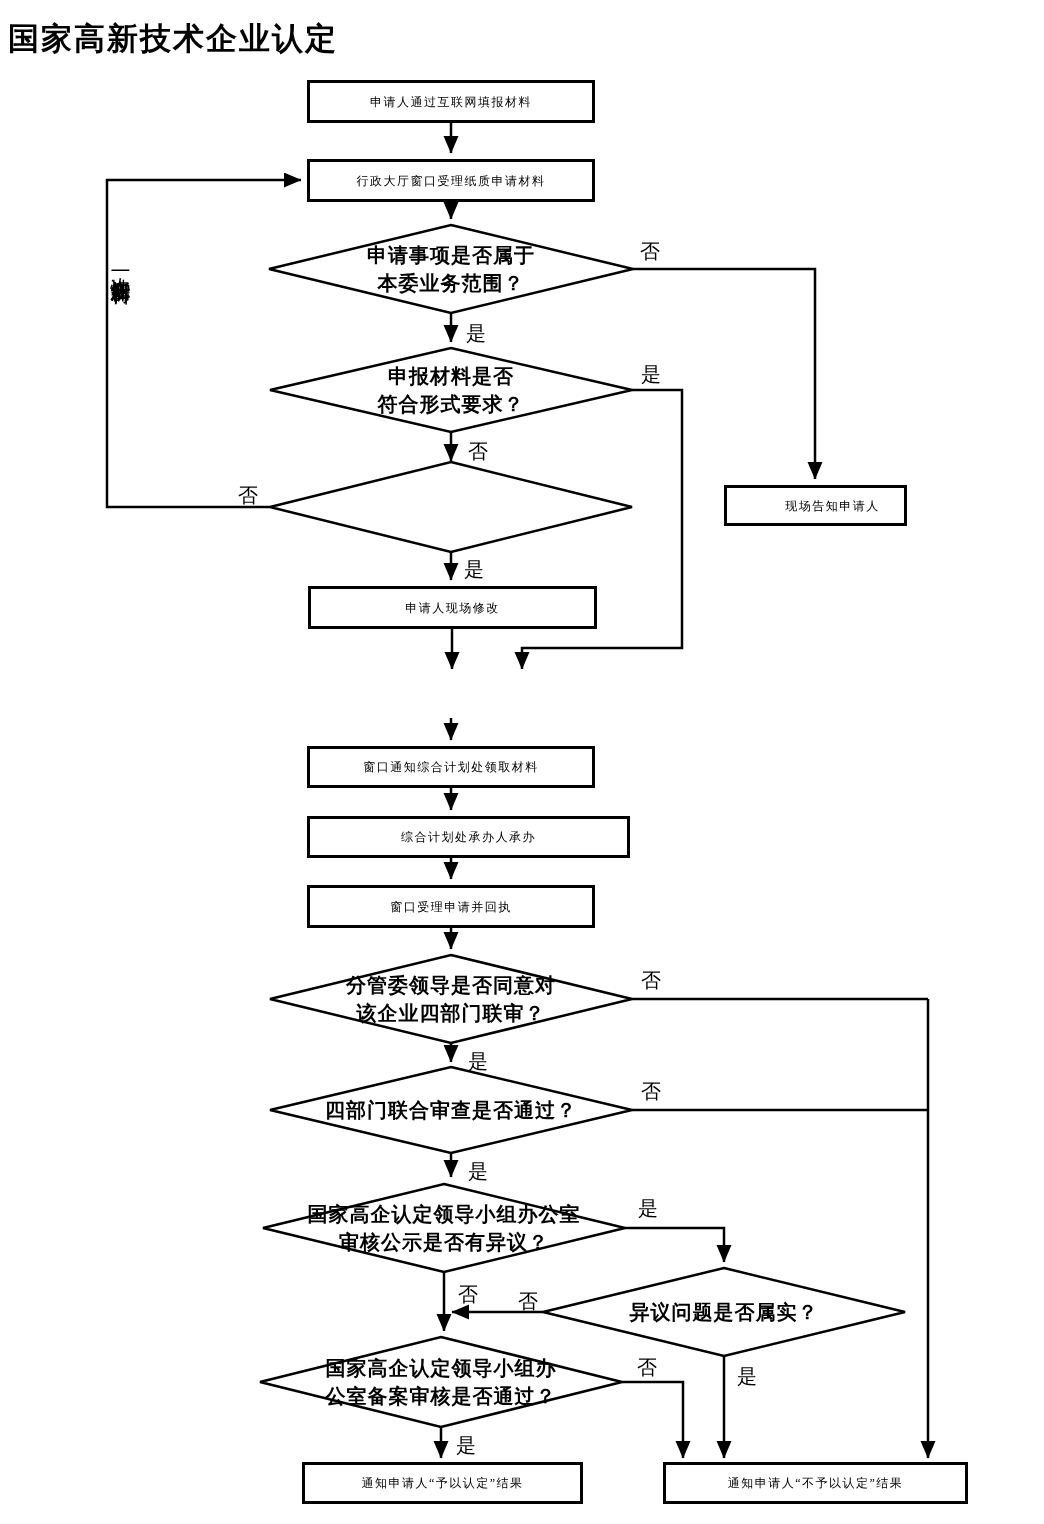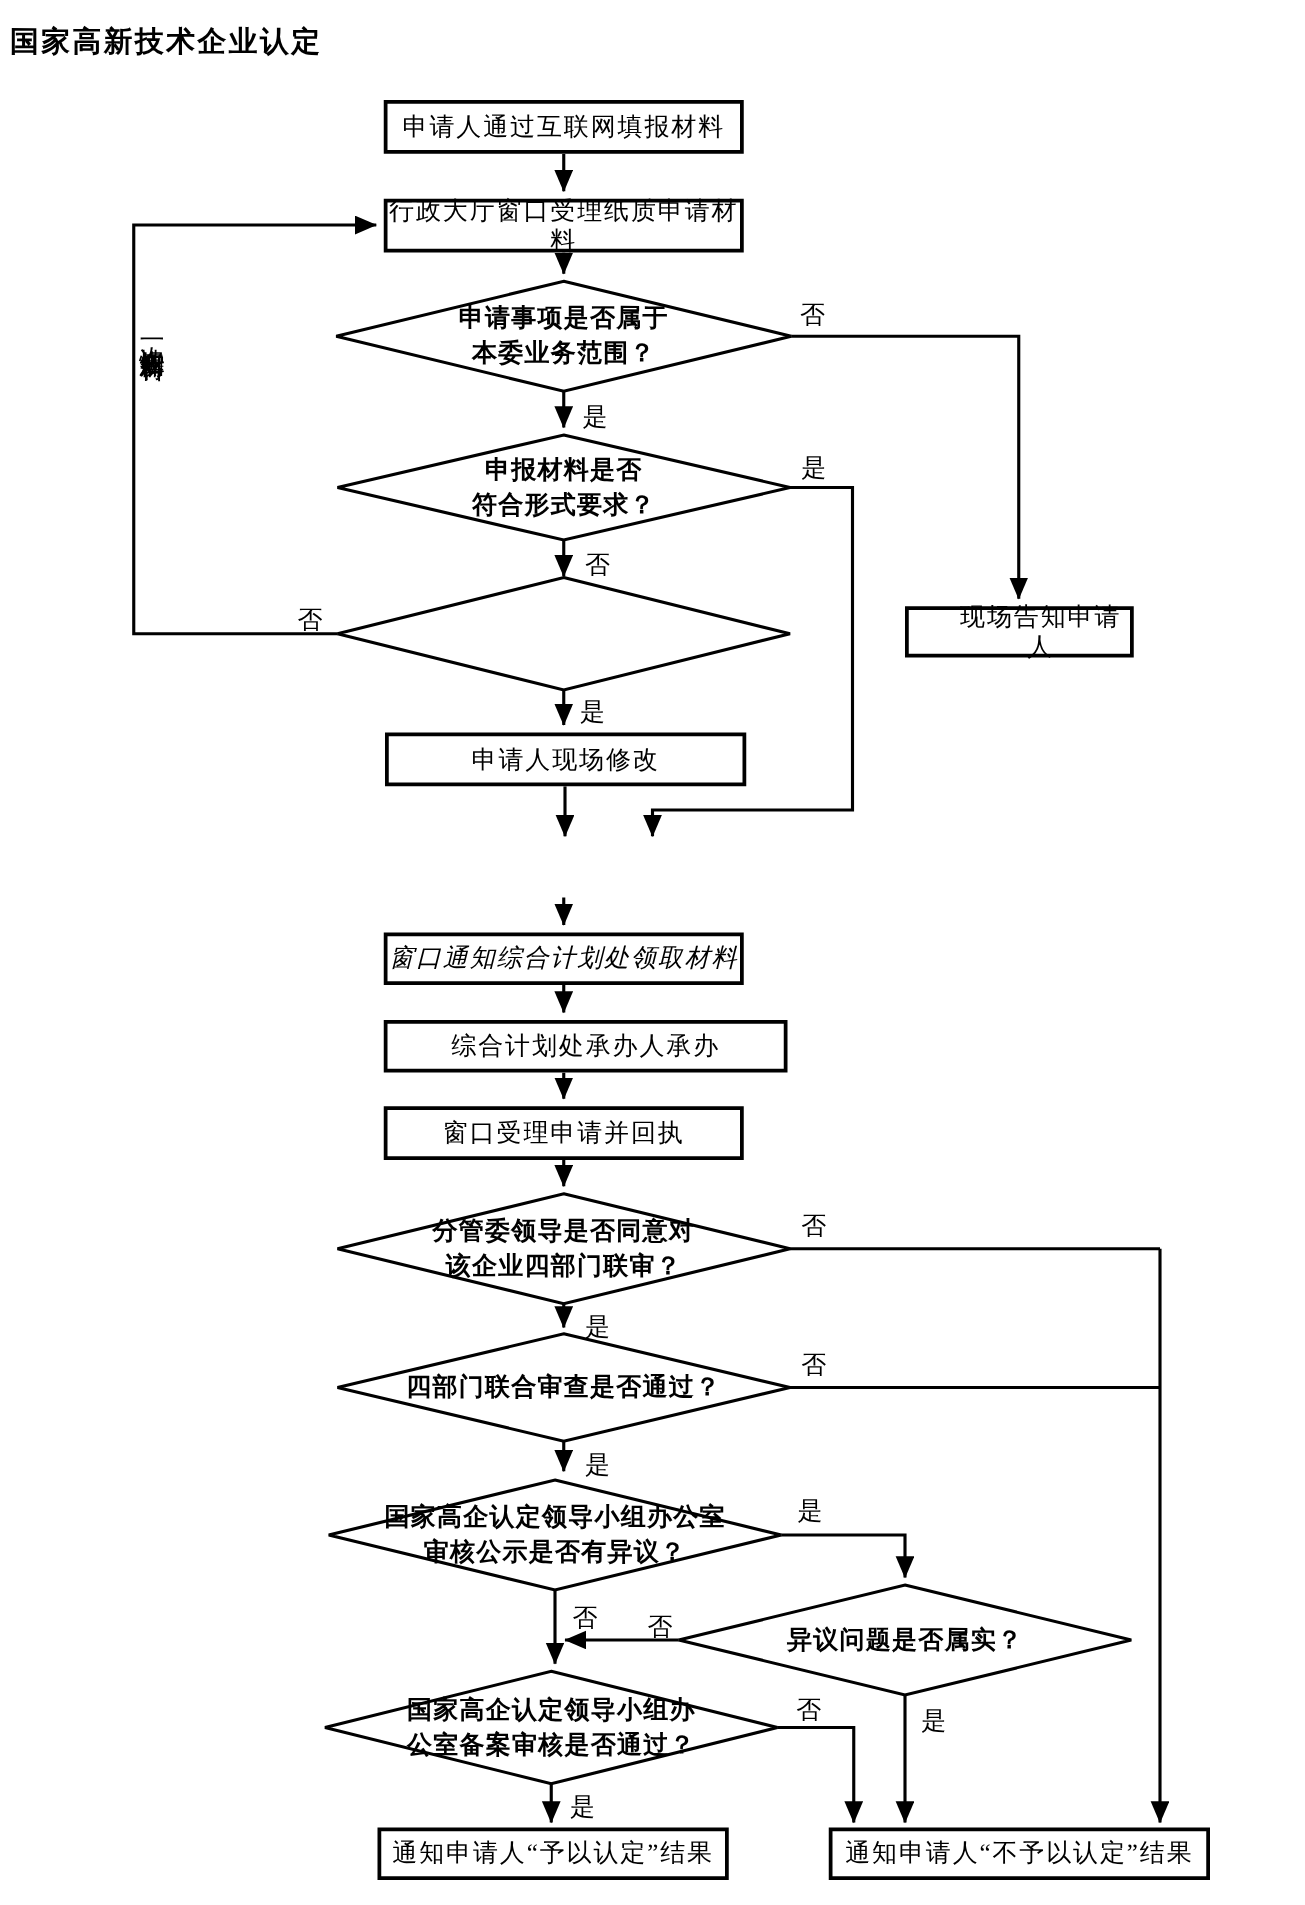--- a/index.html
+++ b/index.html
@@ -5,26 +5,26 @@
   html,body{margin:0;padding:0;background:#ffffff;}
   body{
     width:1044px;height:1524px;position:relative;overflow:hidden;
     font-family:"Liberation Serif","DejaVu Serif",serif;
     color:#000;
   }
   .stage{position:absolute;left:0;top:0;width:1044px;height:1524px;}
   svg.wires{position:absolute;left:0;top:0;width:1044px;height:1524px;}
   .title{
     position:absolute;left:8px;top:18px;
-    font-size:23px;font-weight:bold;letter-spacing:2px;white-space:nowrap;
+    font-size:31px;font-weight:bold;letter-spacing:2px;white-space:nowrap;
   }
   .pbox{
     position:absolute;box-sizing:border-box;border:3px solid #000;background:#fff;
     display:flex;align-items:center;justify-content:center;text-align:center;
-    font-size:20px;letter-spacing:1.5px;line-height:24px;white-space:pre-line;
+    font-size:12px;letter-spacing:1.5px;line-height:24px;white-space:pre-line;
   }
   .dtext{
     position:absolute;display:flex;align-items:center;justify-content:center;
     text-align:center;font-size:20px;letter-spacing:1px;line-height:28px;
     white-space:pre-line;pointer-events:none;font-weight:bold;
   }
   .elabel{
     position:absolute;font-size:20px;white-space:nowrap;background:transparent;
   }
   .sidenote{
@@ -87,21 +87,21 @@
     <path d="M622,1382 H683 V1458" marker-end="url(#ah)"></path>
     <path d="M441,1427 V1458" marker-end="url(#ah)"></path>
   </svg>
 
   <div class="title">国家高新技术企业认定</div>
 
   <div class="pbox" style="left:307px;top:80px;width:288px;height:43px;">申请人通过互联网填报材料</div>
   <div class="pbox" style="left:307px;top:159px;width:288px;height:43px;">行政大厅窗口受理纸质申请材料</div>
   <div class="pbox" style="left:724px;top:485px;width:183px;height:41px;padding-left:34px;">现场告知申请人</div>
   <div class="pbox" style="left:308px;top:586px;width:289px;height:43px;">申请人现场修改</div>
-  <div class="pbox" style="left:307px;top:746px;width:288px;height:42px;font-style:italic;">窗口通知综合计划处领取材料</div>
+  <div class="pbox" style="left:307px;top:746px;width:288px;height:42px;">窗口通知综合计划处领取材料</div>
   <div class="pbox" style="left:307px;top:816px;width:323px;height:42px;">综合计划处承办人承办</div>
   <div class="pbox" style="left:307px;top:885px;width:288px;height:43px;">窗口受理申请并回执</div>
   <div class="pbox" style="left:302px;top:1462px;width:281px;height:42px;">通知申请人“予以认定”结果</div>
   <div class="pbox" style="left:663px;top:1462px;width:305px;height:42px;">通知申请人“不予以认定”结果</div>
 
   <div class="dtext" style="left:291px;top:233px;width:320px;height:72px;">申请事项是否属于
 本委业务范围？</div>
   <div class="dtext" style="left:291px;top:354px;width:320px;height:72px;">申报材料是否
 符合形式要求？</div>
   <div class="dtext" style="left:291px;top:963px;width:320px;height:72px;">分管委领导是否同意对

